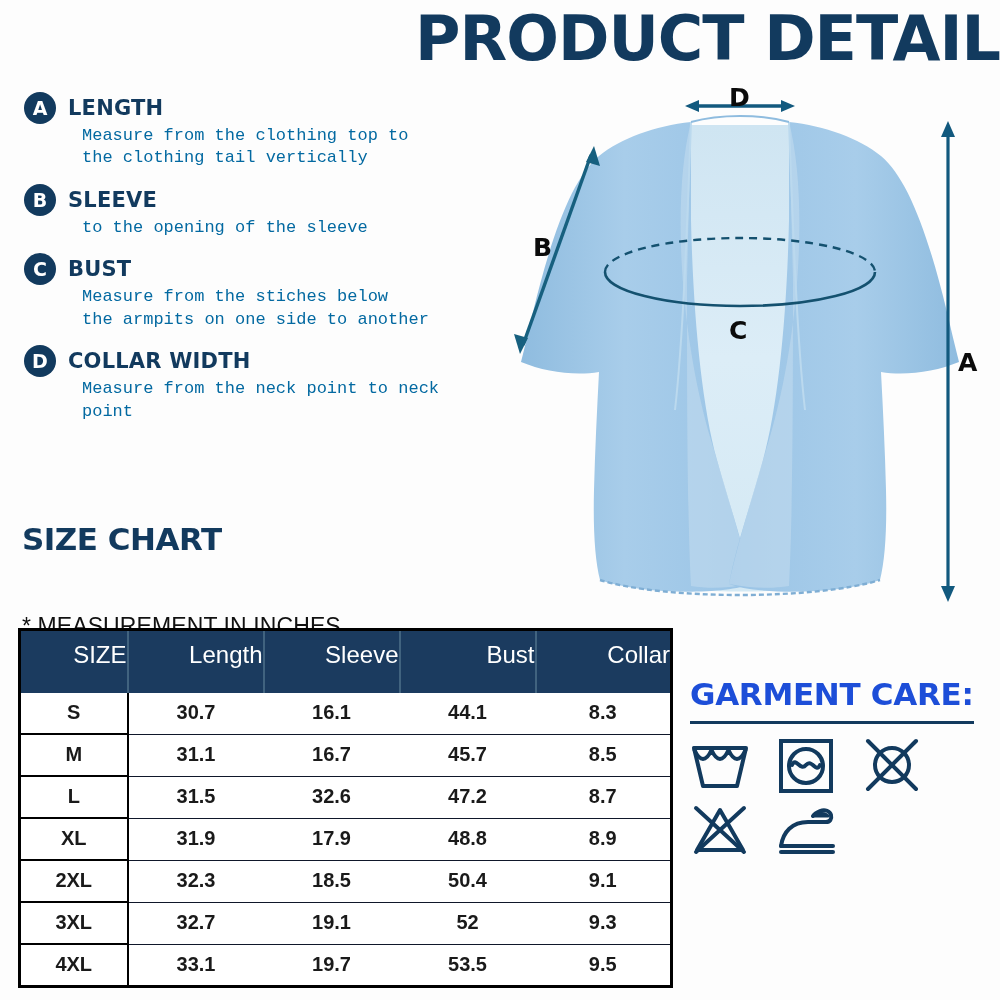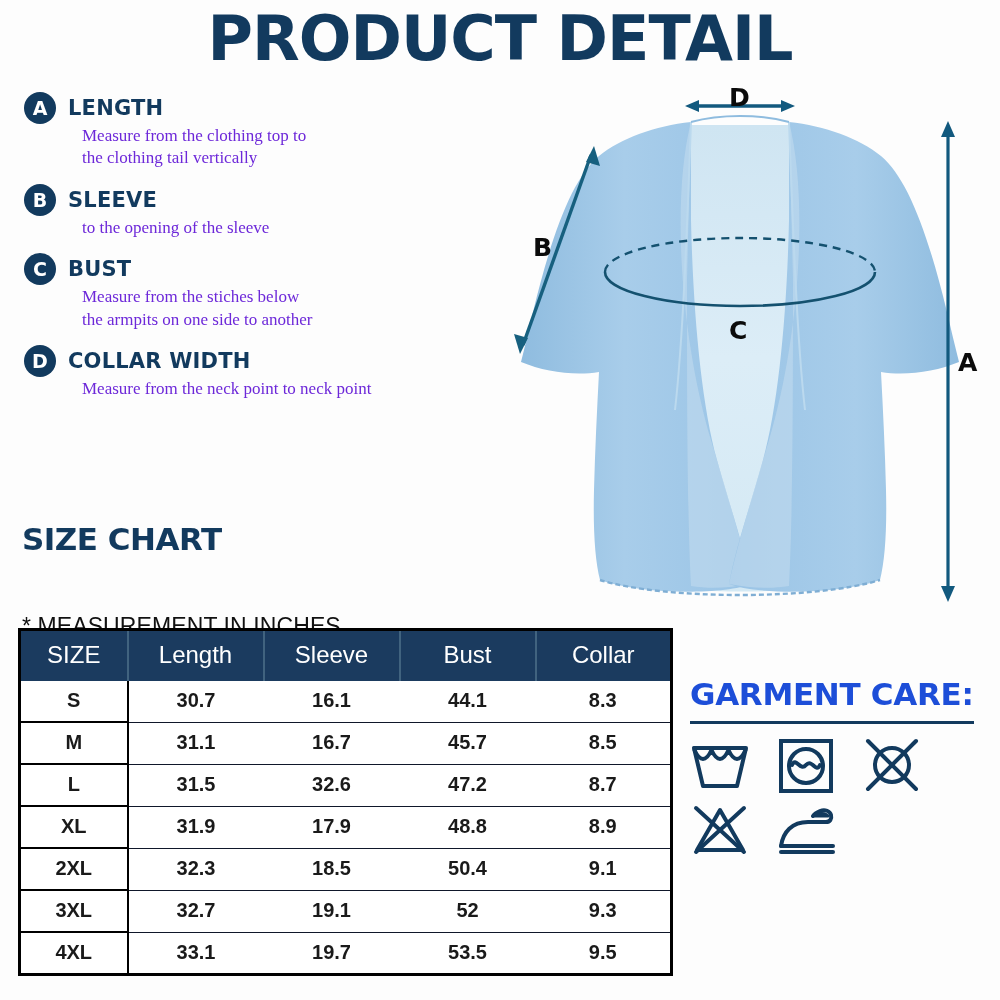--- a/index.html
+++ b/index.html
@@ -9,21 +9,21 @@
     font-family:"Liberation Sans", sans-serif;
     overflow:hidden;
     position:relative;
     color:#1a1a1a;
   }
   .page{position:absolute;inset:0;}
 
   
   .main-title{
     position:absolute;left:0;top:8px;width:1000px;
-    text-align:center;
+    text-align:right;
     font-size:62px;font-weight:bold;letter-spacing:-1px;
     color:#123A5E;
     line-height:1;
     font-family:"DejaVu Sans","Liberation Sans",sans-serif;
   }
 
   
   .legend{position:absolute;left:24px;top:92px;width:470px;}
   .legend-item{position:relative;margin-bottom:14px;}
   .badge{
@@ -35,22 +35,22 @@
     font-family:"DejaVu Sans","Liberation Sans",sans-serif;
   }
   .legend-head{
     margin-left:44px;
     font-size:21px;font-weight:bold;color:#123A5E;
     letter-spacing:.2px;line-height:32px;
     font-family:"DejaVu Sans","Liberation Sans",sans-serif;
   }
   .legend-body{
     margin-left:58px;margin-top:1px;
-    font-size:17px;line-height:1.32;color:#6d28d9;
-    font-family:Liberation Serif, serif;
+    font-size:17px;line-height:1.32;color:#0369a1;
+    font-family:Liberation Mono, monospace;
   }
 
   
   .chart-title{
     position:absolute;left:22px;top:524px;
     font-size:31px;font-weight:bold;color:#123A5E;
     letter-spacing:-.5px;line-height:1;
     font-family:"DejaVu Sans","Liberation Sans",sans-serif;
   }
   .chart-sub{
@@ -64,23 +64,24 @@
     position:absolute;left:18px;top:628px;
     width:655px;
     border-collapse:collapse;
     border:3px solid #000;
     background:#fff;
     table-layout:fixed;
   }
   .size-table th{
     background:#1B3B5F;color:#fff;
     font-size:24px;font-weight:normal;
-    padding:10px 0 12px;
+    padding:10px 0 24px;
     border-right:2px solid #41637f;
     font-family:"Liberation Sans",sans-serif;
+    text-align:right;
   }
   .size-table th:last-child{border-right:none;}
   .size-table th.size-col{font-size:24px;}
   .size-table td{
     text-align:center;
     font-size:20px;font-weight:bold;
     padding:8px 0 9px;
     border-top:1px solid #0f172a;
     font-family:"Liberation Sans",sans-serif;
   }

